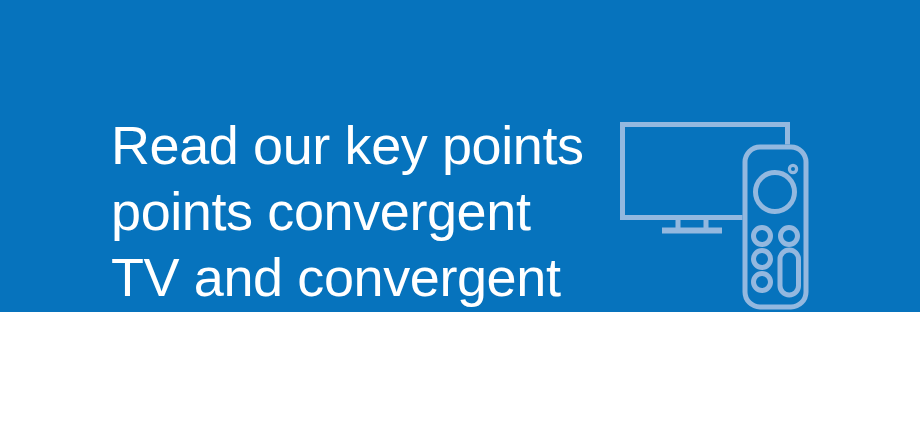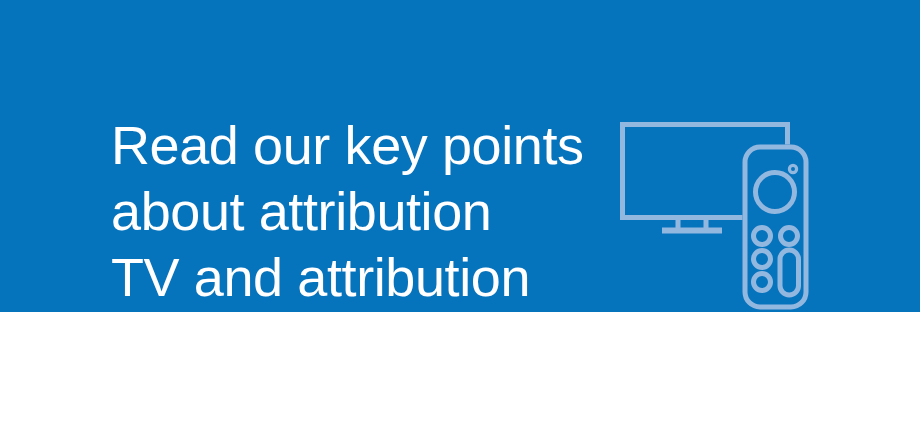--- a/index.html
+++ b/index.html
@@ -56,22 +56,22 @@
     overflow: visible;
   }
 </style>
 </head>
 <body>
 
 <div id="banner" style="background: rgb(6, 115, 189);">
 
   <h1 id="headline" style="color: rgb(255, 255, 255);">
     <span class="hl-line">Read our key points</span>
-    <span class="hl-line">about attribution</span>
-    <span class="hl-line">TV and attribution</span>
+    <span class="hl-line">points convergent</span>
+    <span class="hl-line">TV and convergent</span>
   </h1>
 
   <div id="artwork">
     <svg viewBox="0 0 212 210" xmlns="http://www.w3.org/2000/svg">
       <defs>
 
         <mask id="tv-mask" maskUnits="userSpaceOnUse" x="0" y="0" width="212" height="210">
           <rect x="0" y="0" width="212" height="210" fill="#ffffff"></rect>
           <rect x="134.5" y="36.5" width="66" height="165" rx="16" ry="16" fill="#000000"></rect>
         </mask>

